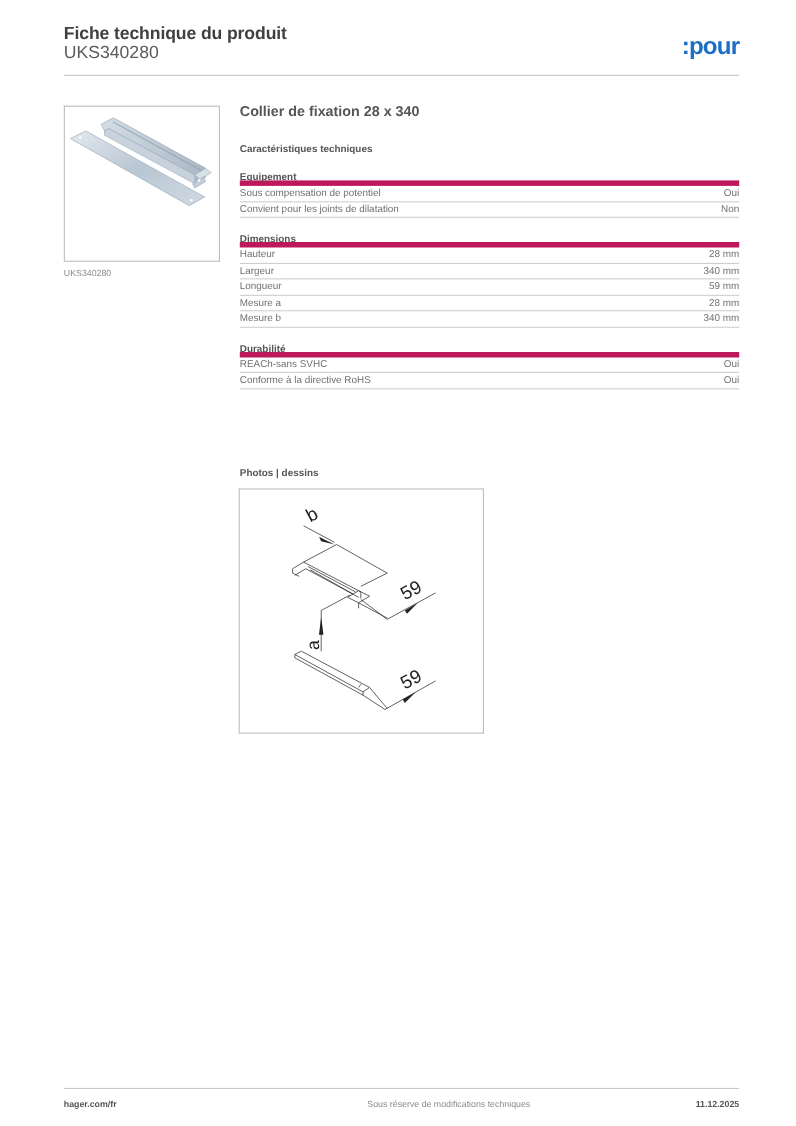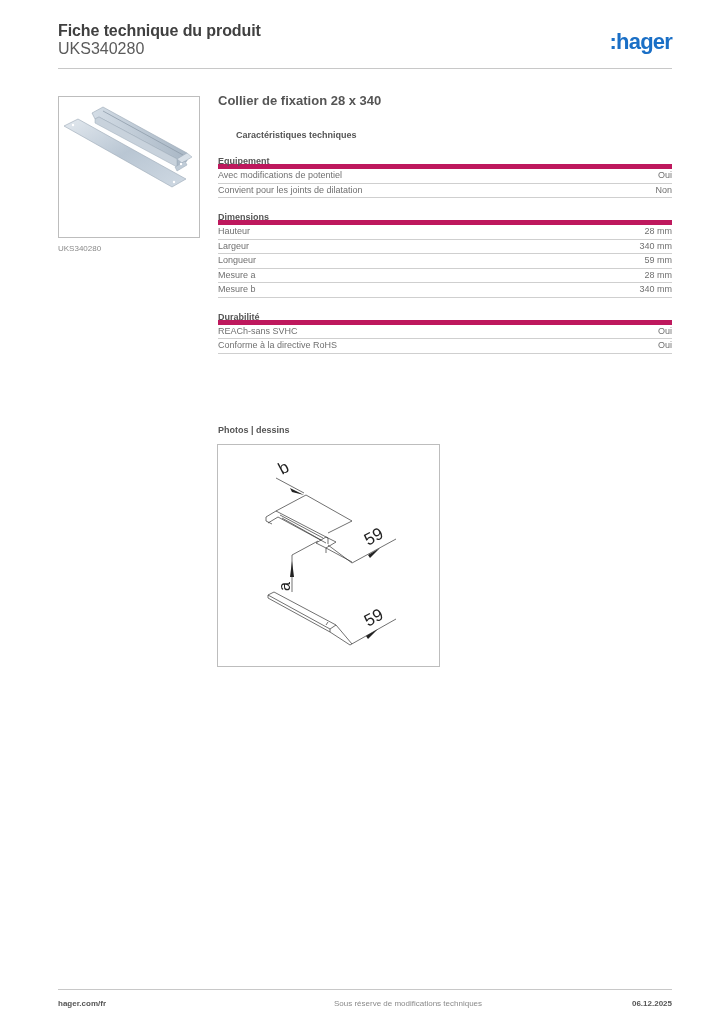--- a/index.html
+++ b/index.html
@@ -10,42 +10,42 @@
   .header-title { position: absolute; left: 0; top: 0; font-size: 16px; font-weight: bold; color: #404040; letter-spacing: -0.1px; }
   .header-sub { position: absolute; left: 0; top: 18px; font-size: 16px; color: #5b5b5b; }
   .logo { position: absolute; right: 0; top: 7px; font-size: 22px; font-weight: bold; color: #1a6fc6; letter-spacing: -0.8px; }
   .header-rule { position: absolute; left: 58px; top: 68px; width: 614px; height: 1px; background: #c8c8c8; }
 
   .thumb { position: absolute; left: 58px; top: 96px; width: 142px; height: 142px; border: 1px solid #bdbdbd; background: #fff; }
   .thumb-caption { position: absolute; left: 58px; top: 244px; font-size: 8px; color: #8a8a8a; }
 
   .main { position: absolute; left: 218px; top: 96px; width: 454px; }
   .product-name { font-size: 13px; font-weight: bold; color: #555; height: 14px; line-height: 10px; }
-  .section-head { font-size: 9px; font-weight: bold; color: #555; margin-left: 18px; }
+  .section-head { font-size: 9px; font-weight: bold; color: #555; }
   .caract { margin-top: 20px; height: 26px; }
   .group { margin-bottom: 14px; }
   .group-title { font-size: 9px; font-weight: bold; color: #555; height: 13px; line-height: 11px; border-bottom: 5px solid #be185d; }
   .row { display: flex; justify-content: space-between; height: 14.5px; line-height: 13px; font-size: 9px; color: #707070; border-bottom: 1px solid #cfcfcf; }
   .row .v { text-align: right; }
 
   .photos-head { position: absolute; left: 218px; top: 425px; font-size: 9px; font-weight: bold; color: #555; }
   .drawing { position: absolute; left: 217px; top: 444px; width: 223px; height: 223px; border: 1px solid #bdbdbd; background: #fff; }
 
   .footer-rule { position: absolute; left: 58px; top: 989px; width: 614px; height: 1px; background: #c8c8c8; }
   .footer-left { position: absolute; left: 58px; top: 999px; font-size: 8px; font-weight: bold; color: #555; }
   .footer-center { position: absolute; left: 0; width: 724px; text-align: center; top: 999px; font-size: 8px; color: #8a8a8a; padding-left: 10px; margin-left: 41px; }
   .footer-right { position: absolute; right: 52px; top: 999px; font-size: 8px; font-weight: bold; color: #555; }
 </style>
 </head>
 <body>
 
 <div class="header">
   <div class="header-title">Fiche technique du produit</div>
   <div class="header-sub">UKS340280</div>
-  <div class="logo">:hager</div>
+  <div class="logo">:pour</div>
 </div>
 <div class="header-rule"></div>
 
 <div class="thumb">
   <svg width="140" height="140" viewBox="0 0 140 140">
     <defs>
       <linearGradient id="m1" x1="0" y1="0" x2="1" y2="1">
         <stop offset="0" stop-color="#e3e9ef"></stop>
         <stop offset="0.5" stop-color="#b9c6d3"></stop>
         <stop offset="1" stop-color="#cfd9e3"></stop>
@@ -70,21 +70,21 @@
 </div>
 <div class="thumb-caption">UKS340280</div>
 
 <div class="main">
   <div class="product-name">Collier de fixation 28 x 340</div>
   <div class="section-head caract">Caractéristiques techniques</div>
 
   <div class="group">
     <div class="group-title">Equipement</div>
     <div class="row">
-      <span>Avec modifications de potentiel</span>
+      <span>Sous compensation de potentiel</span>
       <span class="v">Oui</span>
     </div>
     <div class="row">
       <span>Convient pour les joints de dilatation</span>
       <span class="v">Non</span>
     </div>
   </div>
 
   <div class="group">
     <div class="group-title">Dimensions</div>
@@ -166,13 +166,13 @@
     <text x="64" y="30" font-size="17" fill="#222" transform="rotate(-28 64 30)">b</text>
     <text x="72" y="146" font-size="16" fill="#222" transform="rotate(-90 72 146)">a</text>
     <text x="150" y="101" font-size="17" fill="#222" transform="rotate(-28 150 101)">59</text>
     <text x="150" y="182" font-size="17" fill="#222" transform="rotate(-28 150 182)">59</text>
   </svg>
 </div>
 
 <div class="footer-rule"></div>
 <div class="footer-left">hager.com/fr</div>
 <div class="footer-center">Sous réserve de modifications techniques</div>
-<div class="footer-right">06.12.2025</div>
+<div class="footer-right">11.12.2025</div>
 
 </body></html>

